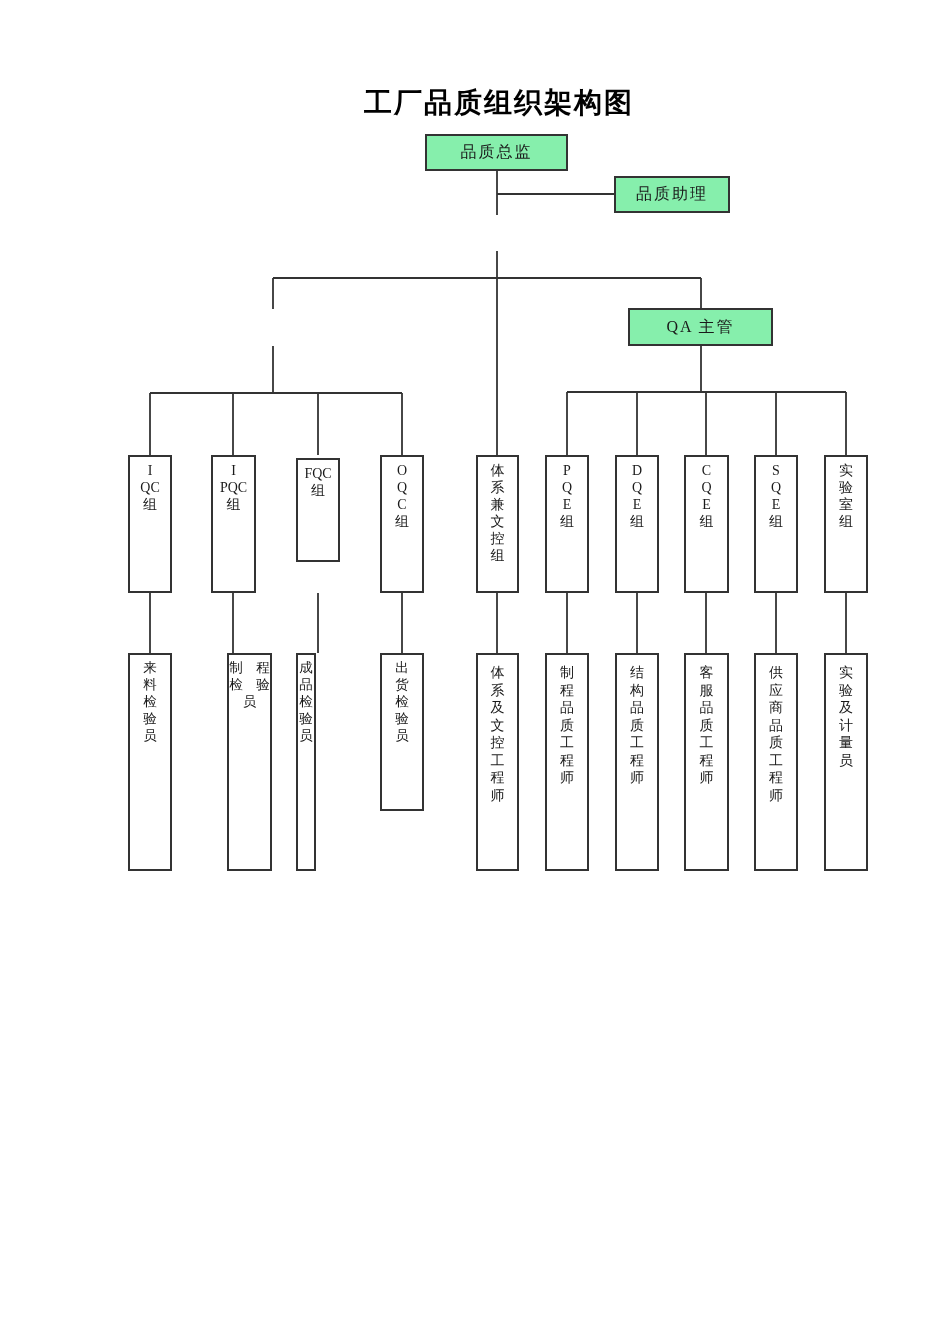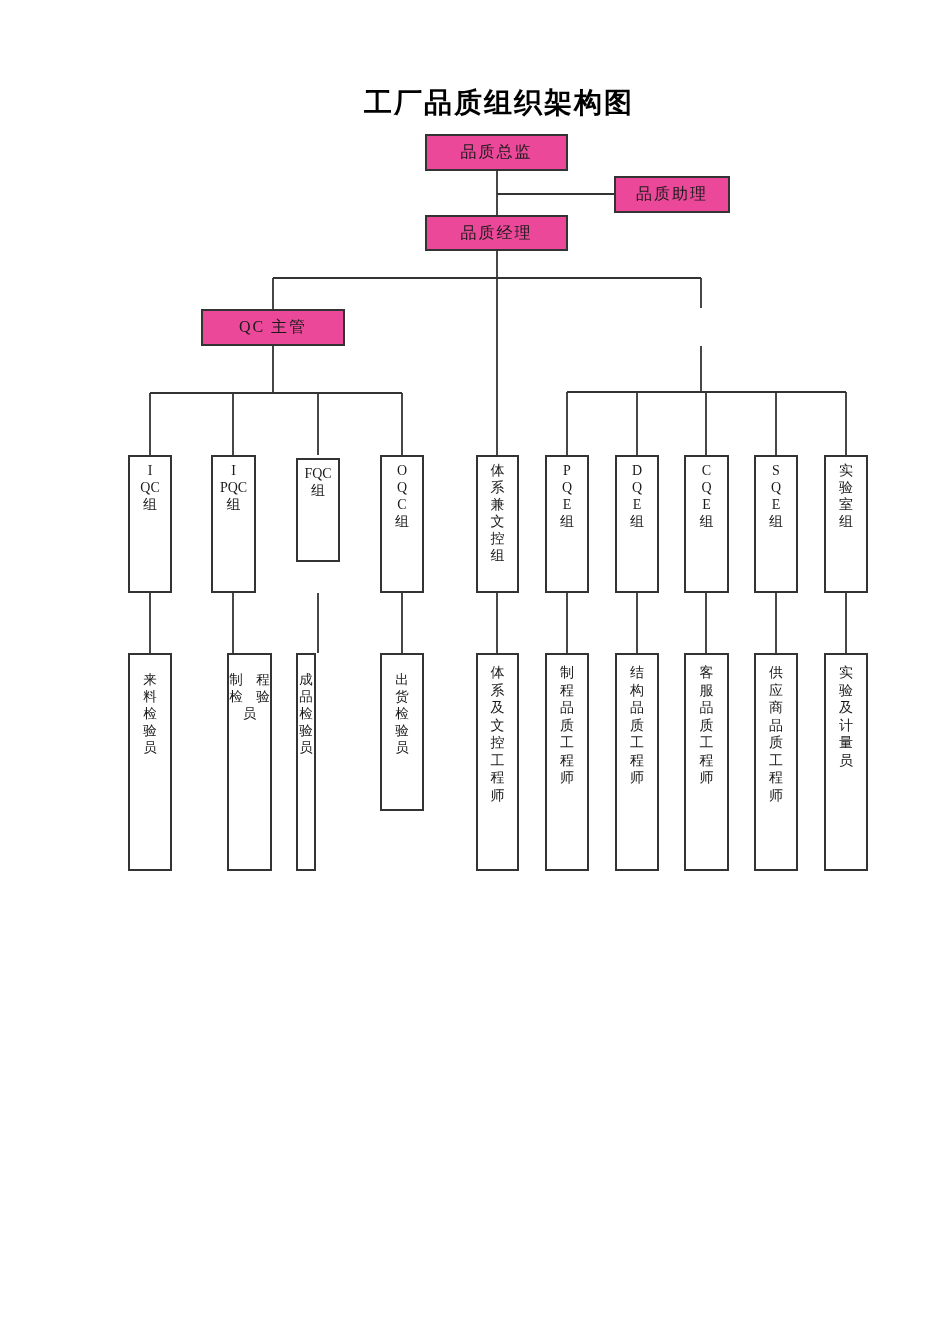--- a/index.html
+++ b/index.html
@@ -26,21 +26,21 @@
     font-weight: bold;
     font-size: 28px;
     letter-spacing: 2px;
     color: #000000;
     white-space: nowrap;
   }
   .hbox {
     position: absolute;
     box-sizing: border-box;
     border: 2px solid #333333;
-    background: #ec4899;
+    background: #86efac;
     display: flex;
     align-items: center;
     justify-content: center;
     font-size: 16px;
     letter-spacing: 2px;
     white-space: nowrap;
   }
   .vbox {
     position: absolute;
     box-sizing: border-box;
@@ -52,21 +52,21 @@
     line-height: 17px;
     padding-top: 5px;
     overflow: hidden;
   }
   .vbox.tall {
     line-height: 17.5px;
     padding-top: 9px;
   }
   .vbox.pair {
     font-size: 13.5px;
-    padding-top: 16px;
+    padding-top: 4px;
     letter-spacing: 0;
   }
   #connectors {
     position: absolute;
     left: 0;
     top: 0;
     pointer-events: none;
   }
   #connectors line {
     stroke: #333333;
@@ -114,22 +114,21 @@
     <line x1="497" y1="593" x2="497" y2="653"></line>
     <line x1="567" y1="593" x2="567" y2="653"></line>
     <line x1="637" y1="593" x2="637" y2="653"></line>
     <line x1="706" y1="593" x2="706" y2="653"></line>
     <line x1="776" y1="593" x2="776" y2="653"></line>
     <line x1="846" y1="593" x2="846" y2="653"></line>
   </svg>
 
   <div class="hbox" style="left:425px;top:134px;width:143px;height:37px">品质总监</div>
   <div class="hbox" style="left:614px;top:176px;width:116px;height:37px">品质助理</div>
-  <div class="hbox" style="left:425px;top:215px;width:143px;height:36px">品质经理</div>
-  <div class="hbox" style="left:201px;top:309px;width:144px;height:37px">QC 主管</div>
+  <div class="hbox" style="left:628px;top:308px;width:145px;height:38px">QA 主管</div>
 
   <div class="vbox" style="left:128px;top:455px;width:44px;height:138px">I
 QC
 组</div>
   <div class="vbox" style="left:211px;top:455px;width:45px;height:138px">I
 PQC
 组</div>
   <div class="vbox" style="left:296px;top:458px;width:44px;height:104px">FQC
 组</div>
   <div class="vbox" style="left:380px;top:455px;width:44px;height:138px">O

